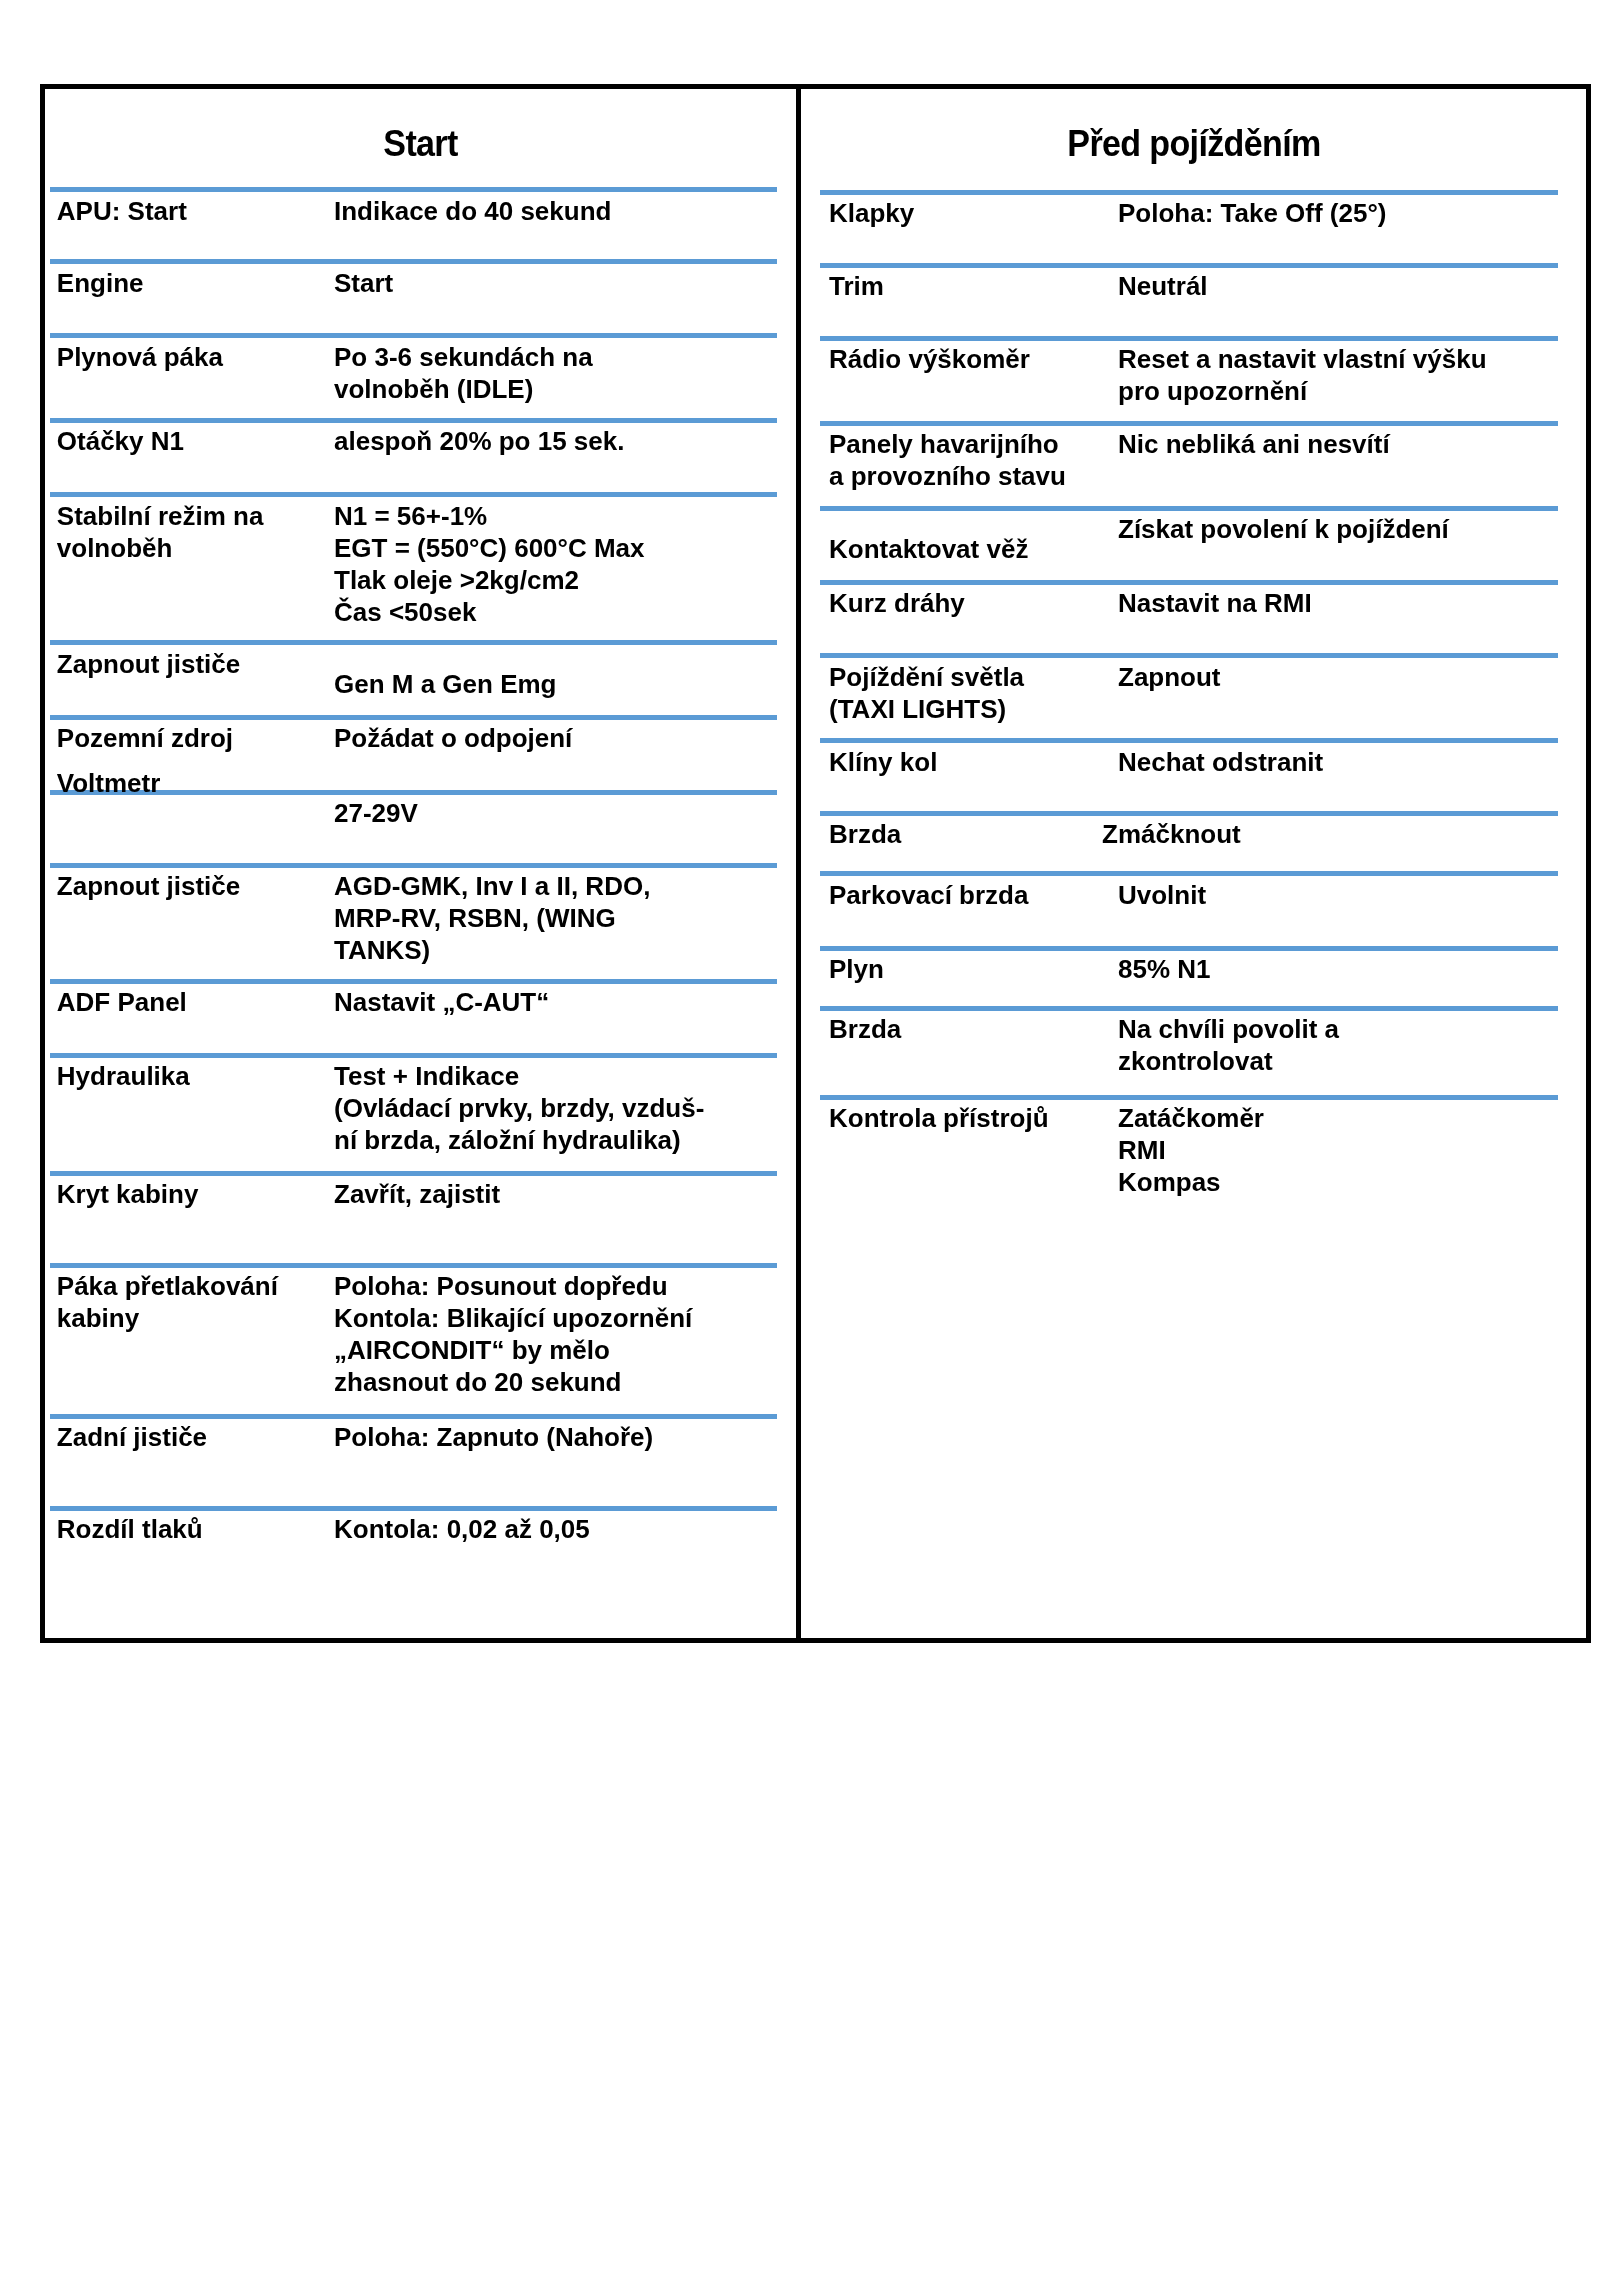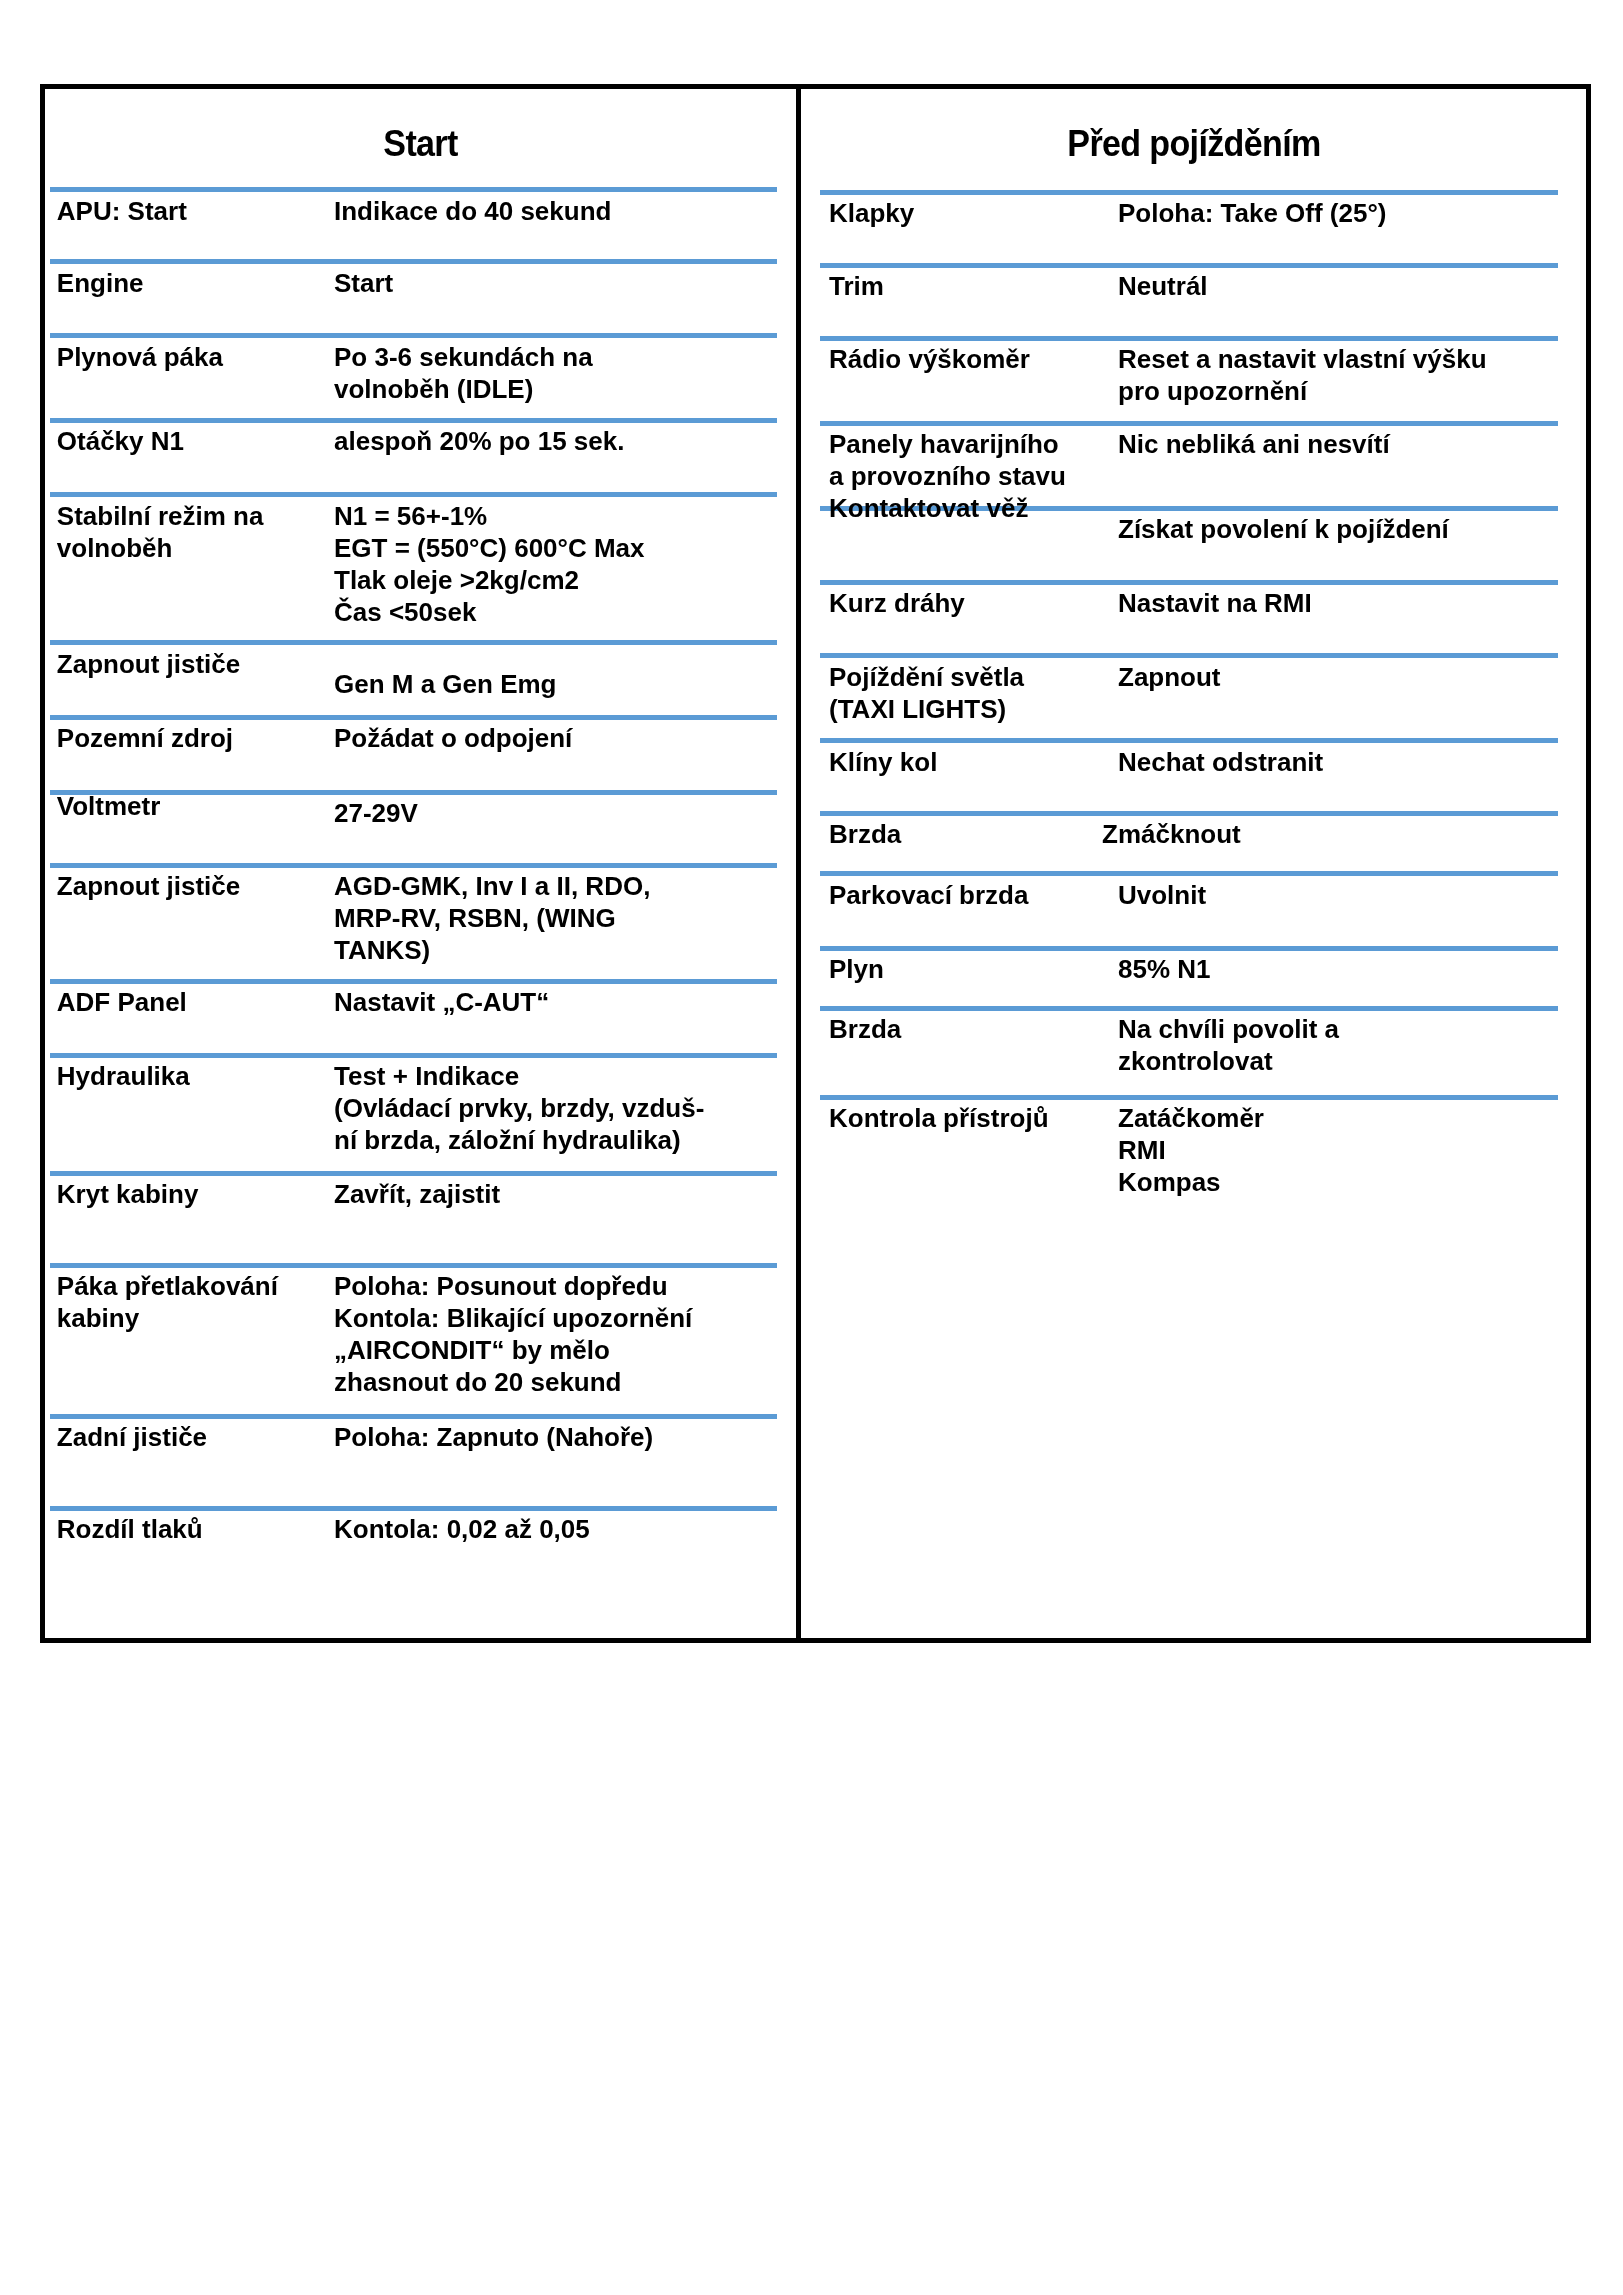--- a/index.html
+++ b/index.html
@@ -52,21 +52,21 @@
 
   <div class="rule" style="left:4.6px;width:727px;top:550px;"></div>
   <div class="cell" style="left:11.8px;top:558px;">Zapnout jističe</div>
   <div class="cell" style="left:289px;top:558px;margin-top:20px;">Gen M a Gen Emg</div>
 
   <div class="rule" style="left:4.6px;width:727px;top:625px;"></div>
   <div class="cell" style="left:11.8px;top:632px;">Pozemní zdroj</div>
   <div class="cell" style="left:289px;top:632px;">Požádat o odpojení</div>
 
   <div class="rule" style="left:4.6px;width:727px;top:700px;"></div>
-  <div class="cell" style="left:11.8px;top:700px;text-align:center;">Voltmetr</div>
+  <div class="cell" style="left:11.8px;top:677px;text-align:center;">Voltmetr</div>
   <div class="cell" style="left:289px;top:707px;">27-29V</div>
 
   <div class="rule" style="left:4.6px;width:727px;top:773px;"></div>
   <div class="cell" style="left:11.8px;top:780px;">Zapnout jističe</div>
   <div class="cell" style="left:289px;top:780px;">AGD-GMK, Inv I a II, RDO,
 MRP-RV, RSBN, (WING
 TANKS)</div>
 
   <div class="rule" style="left:4.6px;width:727px;top:889px;"></div>
   <div class="cell" style="left:11.8px;top:896px;">ADF Panel</div>
@@ -114,21 +114,21 @@
   <div class="cell" style="left:27px;top:253px;">Rádio výškoměr</div>
   <div class="cell" style="left:316px;top:253px;">Reset a nastavit vlastní výšku
 pro upozornění</div>
 
   <div class="rule" style="left:17.7px;width:738px;top:331px;"></div>
   <div class="cell" style="left:27px;top:338px;">Panely havarijního
 a provozního stavu</div>
   <div class="cell" style="left:316px;top:338px;">Nic nebliká ani nesvítí</div>
 
   <div class="rule" style="left:17.7px;width:738px;top:416px;"></div>
-  <div class="cell" style="left:27px;top:402px;">Kontaktovat věž</div>
+  <div class="cell" style="left:27px;top:443px;">Kontaktovat věž</div>
   <div class="cell" style="left:316px;top:423px;">Získat povolení k pojíždení</div>
 
   <div class="rule" style="left:17.7px;width:738px;top:490px;"></div>
   <div class="cell" style="left:27px;top:497px;">Kurz dráhy</div>
   <div class="cell" style="left:316px;top:497px;">Nastavit na RMI</div>
 
   <div class="rule" style="left:17.7px;width:738px;top:563px;"></div>
   <div class="cell" style="left:27px;top:571px;">Pojíždění světla
 (TAXI LIGHTS)</div>
   <div class="cell" style="left:316px;top:571px;">Zapnout</div>

